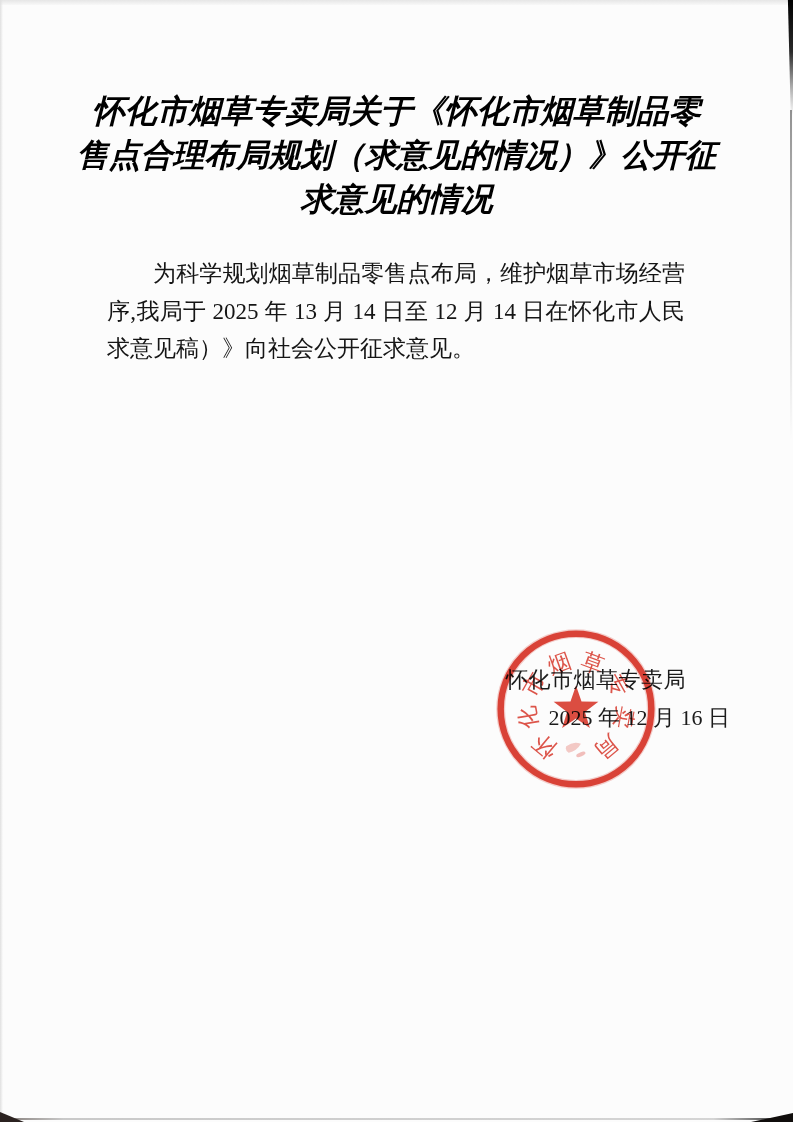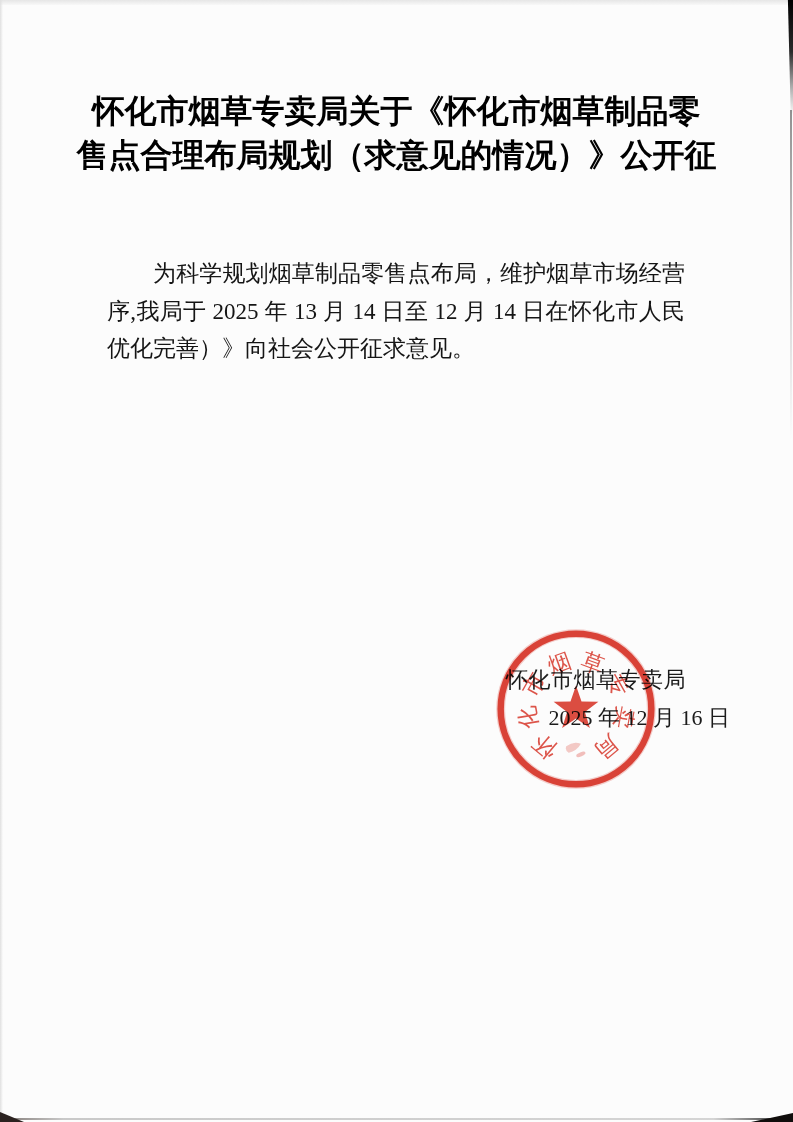--- a/index.html
+++ b/index.html
@@ -26,21 +26,21 @@
     background:linear-gradient(to right,rgba(95,85,80,.8),rgba(150,150,150,.5) 8%,rgba(165,165,165,.45) 90%,#1c1c1c);}
   .corner-bl{position:absolute;left:0;bottom:0;width:24px;height:10px;background:#2b2220;
     clip-path:polygon(0 0,100% 100%,0 100%);}
   .corner-br{position:absolute;right:0;bottom:0;width:42px;height:9px;background:#100d0c;
     clip-path:polygon(100% 0,100% 100%,0 100%);}
 
   
   .title{position:absolute;top:89px;left:50px;right:50px;margin:0;
     font-size:32px;line-height:44px;font-weight:700;color:#000;
     text-align:center;letter-spacing:0;}
-  .title-line{height:44px;}
+  .title-line{height:44px;font-style:italic;}
 
   
   .body-block{position:absolute;top:243px;left:95px;width:602px;
     font-size:23px;line-height:37.5px;color:#151515;}
   .para{margin:12px;}
   .para2{margin-top:3px;}
   .line{height:37.5px;overflow:hidden;
     text-align:justify;text-align-last:justify;text-justify:inter-character;}
   .line.indent{text-indent:2em;}
   .line.last{text-align:left;text-align-last:left;}
@@ -57,27 +57,28 @@
   .seal svg{display:block;width:100%;height:100%;}
 </style>
 </head>
 <body>
 
 <div class="page">
 
   <h1 class="title">
     <div class="title-line">怀化市烟草专卖局关于《怀化市烟草制品零</div>
     <div class="title-line">售点合理布局规划（求意见的情况）》公开征</div>
+    <div class="title-line">求意见的情况</div>
   </h1>
 
   <div class="body-block">
     <div class="para">
       <div class="line indent">为科学规划烟草制品零售点布局，维护烟草市场经营秩</div>
       <div class="line">序,我局于 2025 年 13 月 14 日至 12 月 14 日在怀化市人民政</div>
-      <div class="line last">优化完善）》向社会公开征求意见。</div>
+      <div class="line last">求意见稿）》向社会公开征求意见。</div>
     </div>
   </div>
 
   <div class="sig-block">
     <div class="sig-line">怀化市烟草专卖局</div>
     <div class="date-line">2025 年 12 月 16 日</div>
   </div>
 
   <div class="seal">
     <svg viewBox="0 0 200 200" xmlns="http://www.w3.org/2000/svg">

